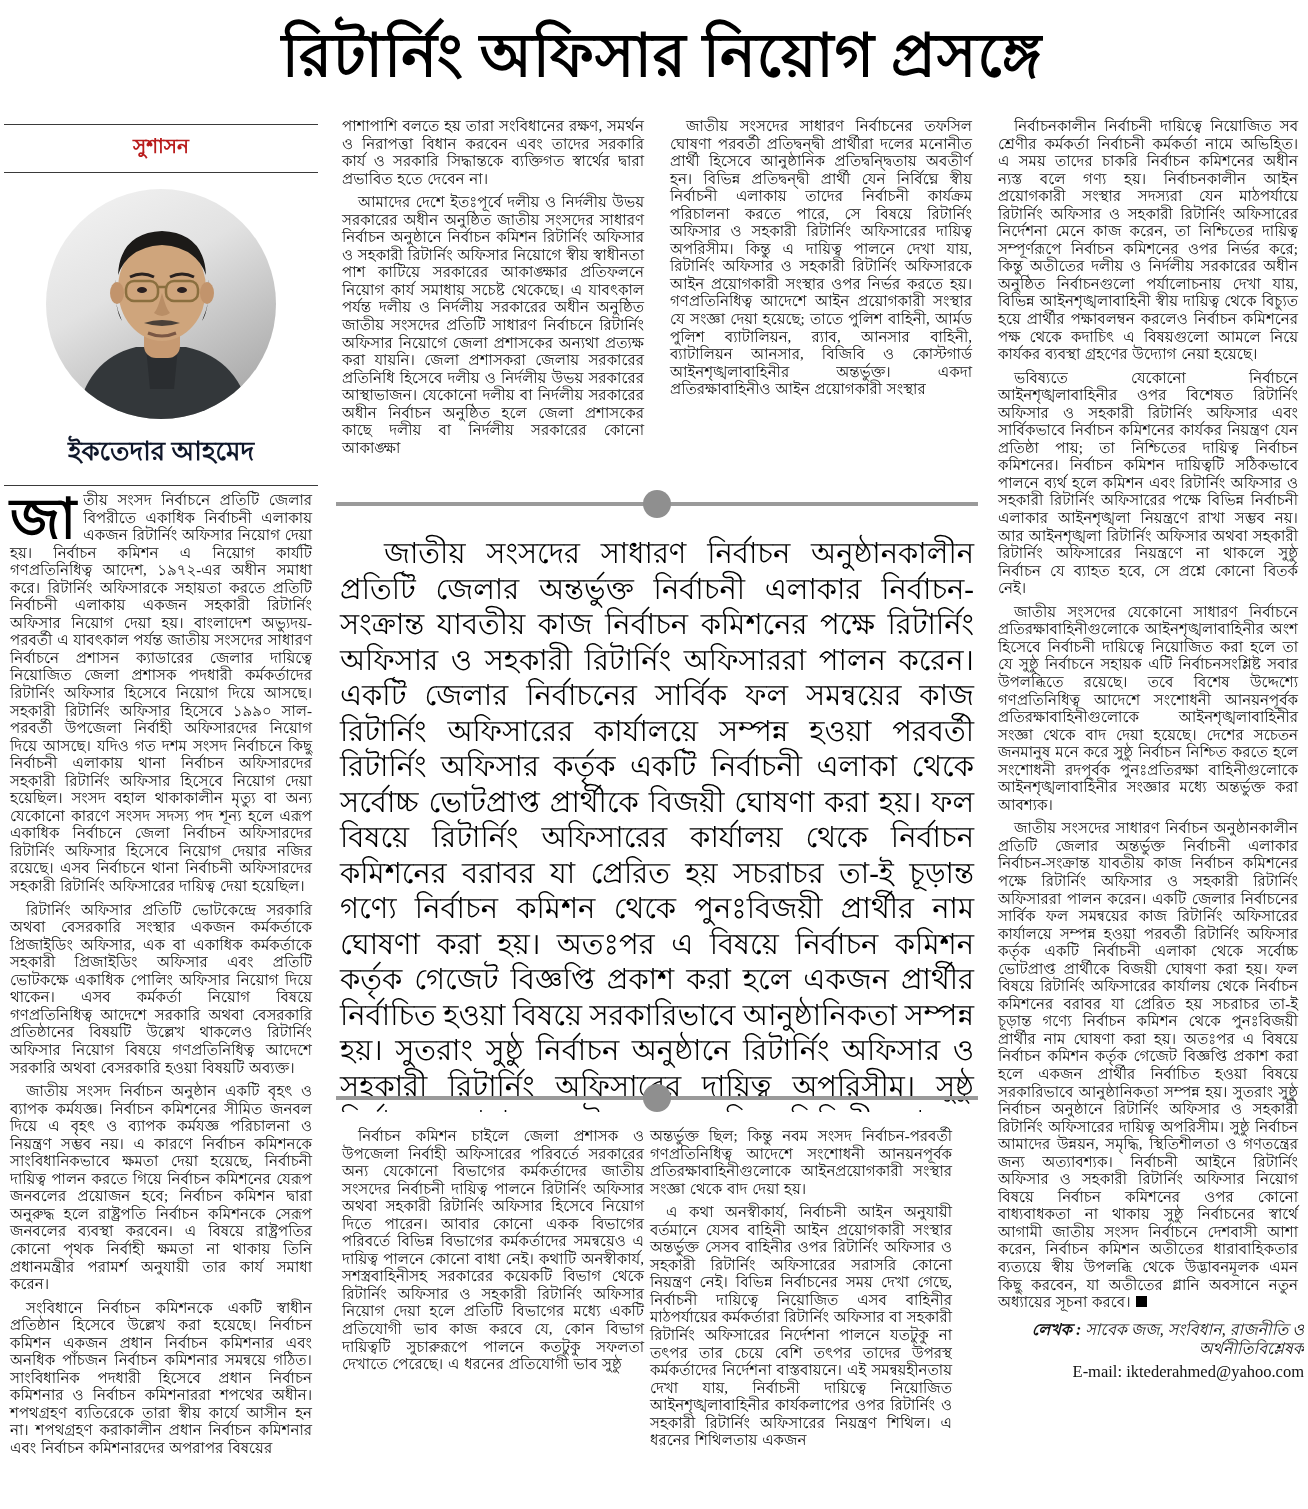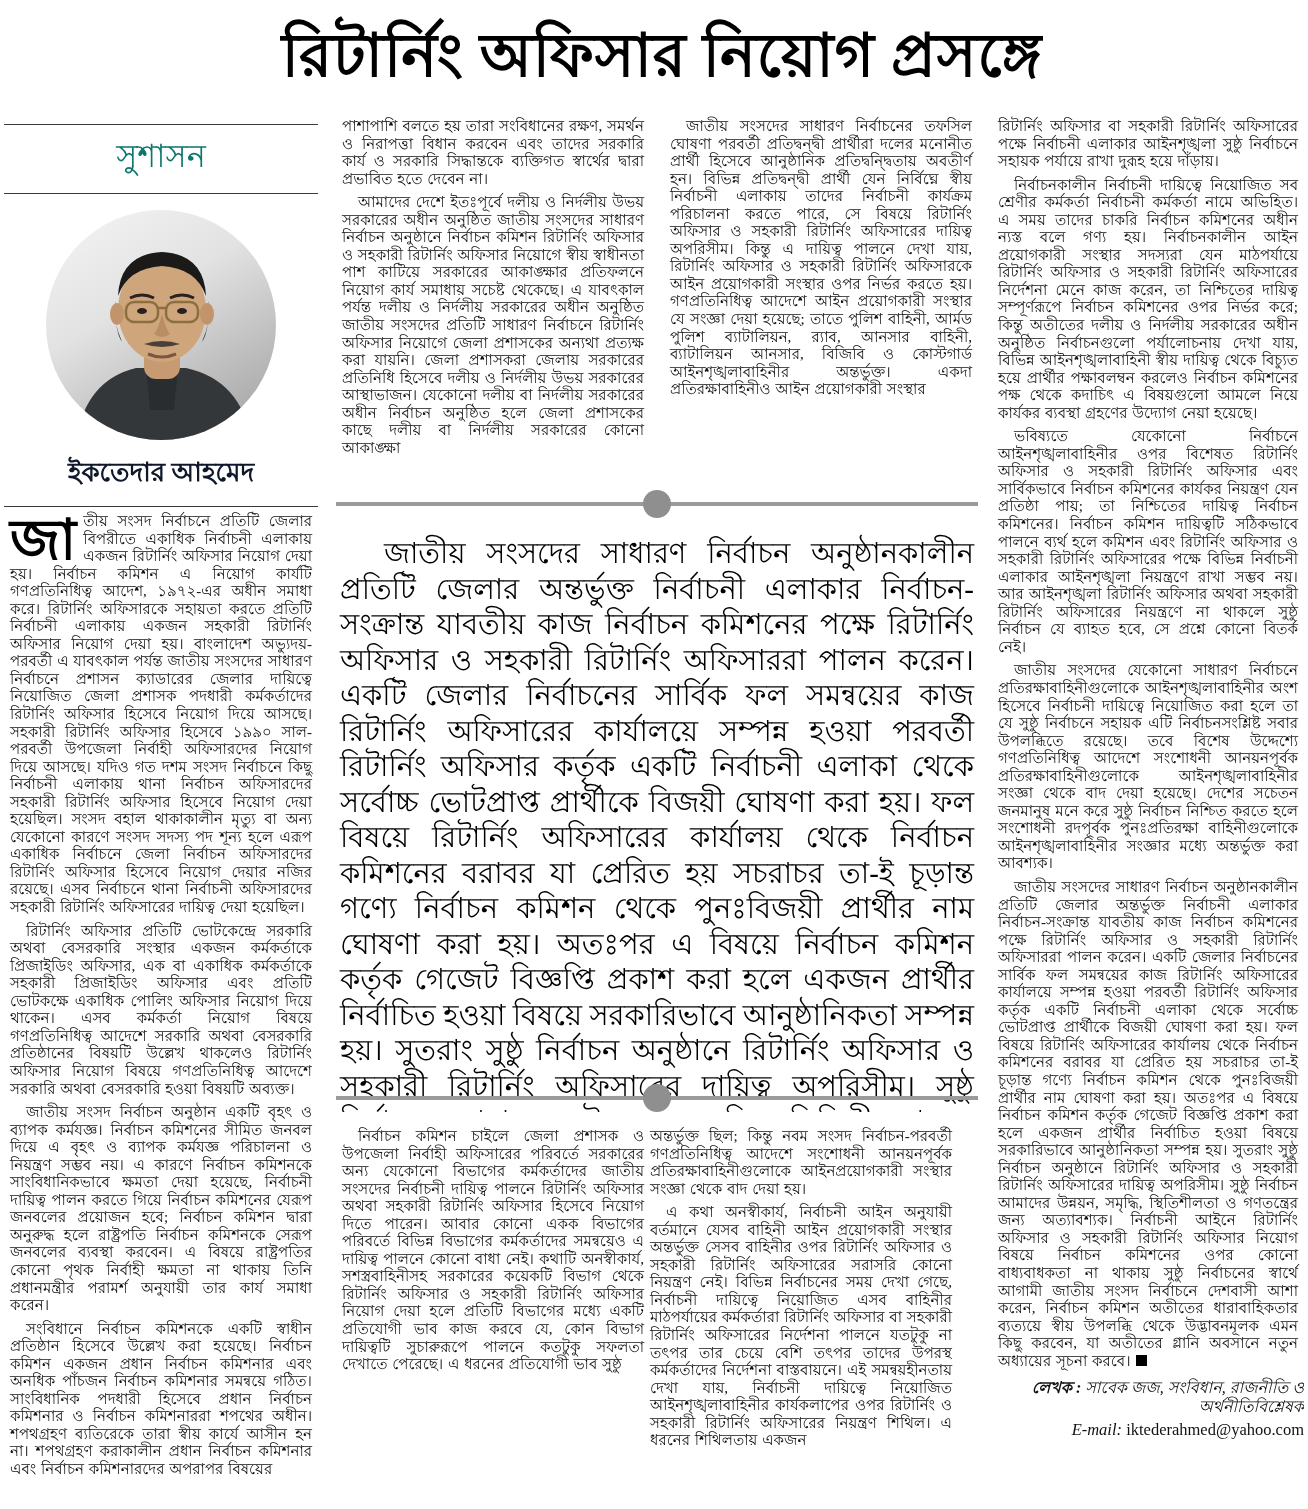--- a/index.html
+++ b/index.html
@@ -29,22 +29,22 @@
   .col p.ind{text-indent:16px;}
   #col1{left:4px;width:314px;height:1392px;}
   #col2top{left:336px;width:314px;height:380px;}
   #col3top{left:664px;width:314px;height:380px;}
   #col2bot{left:336px;top:1122px;width:314px;height:382px;}
   #col3bot{left:644px;top:1122px;width:314px;height:382px;}
   #col4{left:992px;width:312px;height:1392px;}
   
   .rule{border:0;border-top:1px solid #3a3a3a;height:0;margin:0;}
   .kicker{
-    text-align:center;font-size:32px;font-weight:normal;
-    padding:6px 0 8px 0;color:#0f766e;
+    text-align:center;font-size:20px;font-weight:bold;
+    padding:6px 0 8px 0;color:#b91c1c;
   }
   .photo-wrap{
     width:230px;height:230px;border-radius:50%;
     margin:16px auto 6px auto;
     background:linear-gradient(150deg,#f5f5f5 0%,#e2e2e2 40%,#9d9d9d 100%);
     overflow:hidden;position:relative;
   }
   .photo-wrap svg{position:absolute;left:0;top:0;}
   .author-name{
     text-align:center;font-size:26px;font-weight:bold;color:#0f172a;
@@ -79,21 +79,21 @@
   .byline-footer{
     margin-top:8px;text-align:right;
     font-size:16px;line-height:19px;
   }
   .byline-footer .lbl{font-weight:bold;font-style:italic;}
   .byline-footer .desc{font-style:italic;}
   .email-line{
     margin-top:4px;text-align:right;
     font-size:16.5px;font-family:"Liberation Serif",serif;
   }
-  .email-line .elbl{font-style:italic;margin-left:36px;}
+  .email-line .elbl{margin-left:36px;}
   .endmark{
     display:inline-block;width:11px;height:11px;background:#000;
     margin-left:5px;vertical-align:baseline;overflow:hidden;color:transparent;
   }
 </style>
 </head>
 <body>
 
 <div class="page">
 
@@ -172,21 +172,20 @@
   <div class="col" id="col2bot">
     <p class="ind">নির্বাচন কমিশন চাইলে জেলা প্রশাসক ও উপজেলা নির্বাহী অফিসারের পরিবর্তে সরকারের অন্য যেকোনো বিভাগের কর্মকর্তাদের জাতীয় সংসদের নির্বাচনী দায়িত্ব পালনে রিটার্নিং অফিসার অথবা সহকারী রিটার্নিং অফিসার হিসেবে নিয়োগ দিতে পারেন। আবার কোনো একক বিভাগের পরিবর্তে বিভিন্ন বিভাগের কর্মকর্তাদের সমন্বয়েও এ দায়িত্ব পালনে কোনো বাধা নেই। কথাটি অনস্বীকার্য, সশস্ত্রবাহিনীসহ সরকারের কয়েকটি বিভাগ থেকে রিটার্নিং অফিসার ও সহকারী রিটার্নিং অফিসার নিয়োগ দেয়া হলে প্রতিটি বিভাগের মধ্যে একটি প্রতিযোগী ভাব কাজ করবে যে, কোন বিভাগ দায়িত্বটি সুচারুরূপে পালনে কতটুকু সফলতা দেখাতে পেরেছে। এ ধরনের প্রতিযোগী ভাব সুষ্ঠু</p>
   </div>
 
   <div class="col" id="col3bot">
     <p>অন্তর্ভুক্ত ছিল; কিন্তু নবম সংসদ নির্বাচন-পরবর্তী গণপ্রতিনিধিত্ব আদেশে সংশোধনী আনয়নপূর্বক প্রতিরক্ষাবাহিনীগুলোকে আইনপ্রয়োগকারী সংস্থার সংজ্ঞা থেকে বাদ দেয়া হয়।</p>
     <p class="ind">এ কথা অনস্বীকার্য, নির্বাচনী আইন অনুযায়ী বর্তমানে যেসব বাহিনী আইন প্রয়োগকারী সংস্থার অন্তর্ভুক্ত সেসব বাহিনীর ওপর রিটার্নিং অফিসার ও সহকারী রিটার্নিং অফিসারের সরাসরি কোনো নিয়ন্ত্রণ নেই। বিভিন্ন নির্বাচনের সময় দেখা গেছে, নির্বাচনী দায়িত্বে নিয়োজিত এসব বাহিনীর মাঠপর্যায়ের কর্মকর্তারা রিটার্নিং অফিসার বা সহকারী রিটার্নিং অফিসারের নির্দেশনা পালনে যতটুকু না তৎপর তার চেয়ে বেশি তৎপর তাদের উপরস্থ কর্মকর্তাদের নির্দেশনা বাস্তবায়নে। এই সমন্বয়হীনতায় দেখা যায়, নির্বাচনী দায়িত্বে নিয়োজিত আইনশৃঙ্খলাবাহিনীর কার্যকলাপের ওপর রিটার্নিং ও সহকারী রিটার্নিং অফিসারের নিয়ন্ত্রণ শিথিল। এ ধরনের শিথিলতায় একজন</p>
   </div>
 
   <div class="col" id="col4">
-    <p>রিটার্নিং অফিসার বা সহকারী রিটার্নিং অফিসারের পক্ষে নির্বাচনী এলাকার আইনশৃঙ্খলা সুষ্ঠু নির্বাচনে সহায়ক পর্যায়ে রাখা দুরূহ হয়ে দাঁড়ায়।</p>
     <p class="ind">নির্বাচনকালীন নির্বাচনী দায়িত্বে নিয়োজিত সব শ্রেণীর কর্মকর্তা নির্বাচনী কর্মকর্তা নামে অভিহিত। এ সময় তাদের চাকরি নির্বাচন কমিশনের অধীন ন্যস্ত বলে গণ্য হয়। নির্বাচনকালীন আইন প্রয়োগকারী সংস্থার সদস্যরা যেন মাঠপর্যায়ে রিটার্নিং অফিসার ও সহকারী রিটার্নিং অফিসারের নির্দেশনা মেনে কাজ করেন, তা নিশ্চিতের দায়িত্ব সম্পূর্ণরূপে নির্বাচন কমিশনের ওপর নির্ভর করে; কিন্তু অতীতের দলীয় ও নির্দলীয় সরকারের অধীন অনুষ্ঠিত নির্বাচনগুলো পর্যালোচনায় দেখা যায়, বিভিন্ন আইনশৃঙ্খলাবাহিনী স্বীয় দায়িত্ব থেকে বিচ্যুত হয়ে প্রার্থীর পক্ষাবলম্বন করলেও নির্বাচন কমিশনের পক্ষ থেকে কদাচিৎ এ বিষয়গুলো আমলে নিয়ে কার্যকর ব্যবস্থা গ্রহণের উদ্যোগ নেয়া হয়েছে।</p>
     <p class="ind">ভবিষ্যতে যেকোনো নির্বাচনে আইনশৃঙ্খলাবাহিনীর ওপর বিশেষত রিটার্নিং অফিসার ও সহকারী রিটার্নিং অফিসার এবং সার্বিকভাবে নির্বাচন কমিশনের কার্যকর নিয়ন্ত্রণ যেন প্রতিষ্ঠা পায়; তা নিশ্চিতের দায়িত্ব নির্বাচন কমিশনের। নির্বাচন কমিশন দায়িত্বটি সঠিকভাবে পালনে ব্যর্থ হলে কমিশন এবং রিটার্নিং অফিসার ও সহকারী রিটার্নিং অফিসারের পক্ষে বিভিন্ন নির্বাচনী এলাকার আইনশৃঙ্খলা নিয়ন্ত্রণে রাখা সম্ভব নয়। আর আইনশৃঙ্খলা রিটার্নিং অফিসার অথবা সহকারী রিটার্নিং অফিসারের নিয়ন্ত্রণে না থাকলে সুষ্ঠু নির্বাচন যে ব্যাহত হবে, সে প্রশ্নে কোনো বিতর্ক নেই।</p>
     <p class="ind">জাতীয় সংসদের যেকোনো সাধারণ নির্বাচনে প্রতিরক্ষাবাহিনীগুলোকে আইনশৃঙ্খলাবাহিনীর অংশ হিসেবে নির্বাচনী দায়িত্বে নিয়োজিত করা হলে তা যে সুষ্ঠু নির্বাচনে সহায়ক এটি নির্বাচনসংশ্লিষ্ট সবার উপলব্ধিতে রয়েছে। তবে বিশেষ উদ্দেশ্যে গণপ্রতিনিধিত্ব আদেশে সংশোধনী আনয়নপূর্বক প্রতিরক্ষাবাহিনীগুলোকে আইনশৃঙ্খলাবাহিনীর সংজ্ঞা থেকে বাদ দেয়া হয়েছে। দেশের সচেতন জনমানুষ মনে করে সুষ্ঠু নির্বাচন নিশ্চিত করতে হলে সংশোধনী রদপূর্বক পুনঃপ্রতিরক্ষা বাহিনীগুলোকে আইনশৃঙ্খলাবাহিনীর সংজ্ঞার মধ্যে অন্তর্ভুক্ত করা আবশ্যক।</p>
     <p class="ind"><span>জাতীয় সংসদের সাধারণ নির্বাচন অনুষ্ঠানকালীন প্রতিটি জেলার অন্তর্ভুক্ত নির্বাচনী এলাকার নির্বাচন-সংক্রান্ত যাবতীয় কাজ নির্বাচন কমিশনের পক্ষে রিটার্নিং অফিসার ও সহকারী রিটার্নিং অফিসাররা পালন করেন। একটি জেলার নির্বাচনের সার্বিক ফল সমন্বয়ের কাজ রিটার্নিং অফিসারের কার্যালয়ে সম্পন্ন হওয়া পরবর্তী রিটার্নিং অফিসার কর্তৃক একটি নির্বাচনী এলাকা থেকে সর্বোচ্চ ভোটপ্রাপ্ত প্রার্থীকে বিজয়ী ঘোষণা করা হয়। ফল বিষয়ে রিটার্নিং অফিসারের কার্যালয় থেকে নির্বাচন কমিশনের বরাবর যা প্রেরিত হয় সচরাচর তা-ই চূড়ান্ত গণ্যে নির্বাচন কমিশন থেকে পুনঃবিজয়ী প্রার্থীর নাম ঘোষণা করা হয়। অতঃপর এ বিষয়ে নির্বাচন কমিশন কর্তৃক গেজেট বিজ্ঞপ্তি প্রকাশ করা হলে একজন প্রার্থীর নির্বাচিত হওয়া বিষয়ে সরকারিভাবে আনুষ্ঠানিকতা সম্পন্ন হয়। সুতরাং সুষ্ঠু নির্বাচন অনুষ্ঠানে রিটার্নিং অফিসার ও সহকারী রিটার্নিং অফিসারের দায়িত্ব অপরিসীম। সুষ্ঠু নির্বাচন আমাদের উন্নয়ন, সমৃদ্ধি, স্থিতিশীলতা ও গণতন্ত্রের জন্য অত্যাবশ্যক। নির্বাচনী আইনে রিটার্নিং অফিসার ও সহকারী রিটার্নিং অফিসার নিয়োগ বিষয়ে নির্বাচন কমিশনের ওপর কোনো বাধ্যবাধকতা না থাকায় সুষ্ঠু নির্বাচনের স্বার্থে আগামী জাতীয় সংসদ নির্বাচনে দেশবাসী আশা করেন, নির্বাচন কমিশন অতীতের ধারাবাহিকতার ব্যত্যয়ে স্বীয় উপলব্ধি থেকে উদ্ভাবনমূলক এমন কিছু করবেন, যা অতীতের গ্লানি অবসানে নতুন অধ্যায়ের সূচনা করবে।</span><span class="endmark"></span></p>
 
     <div class="byline-footer">
       <span class="lbl">লেখক :</span>
       <span class="desc">সাবেক জজ, সংবিধান, রাজনীতি ও অর্থনীতিবিশ্লেষক</span>
     </div>
     <div class="email-line">

